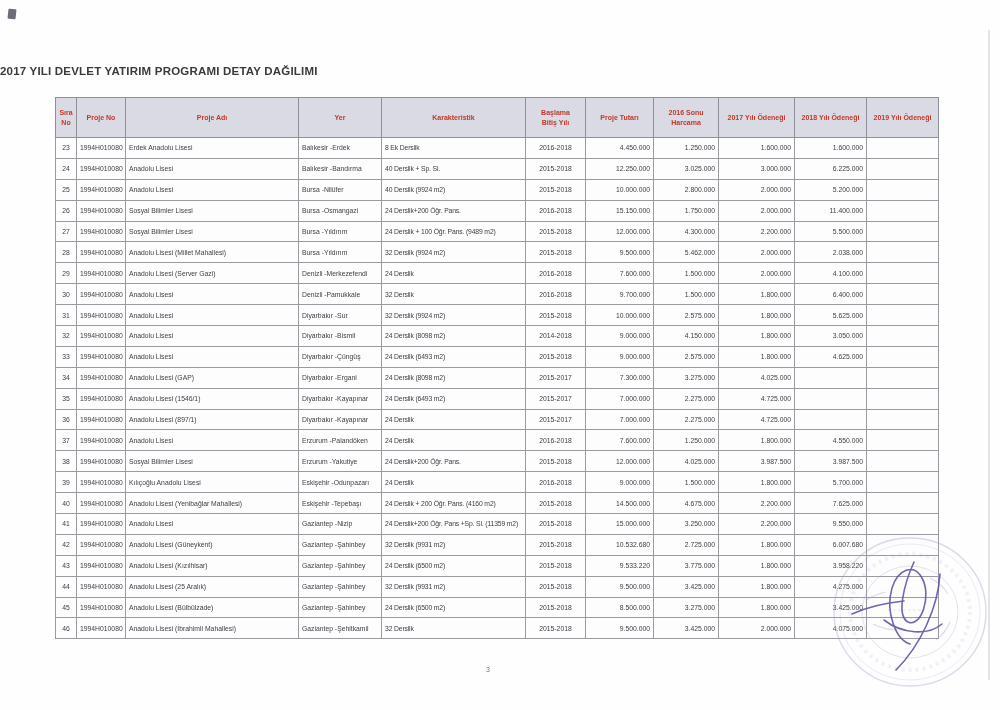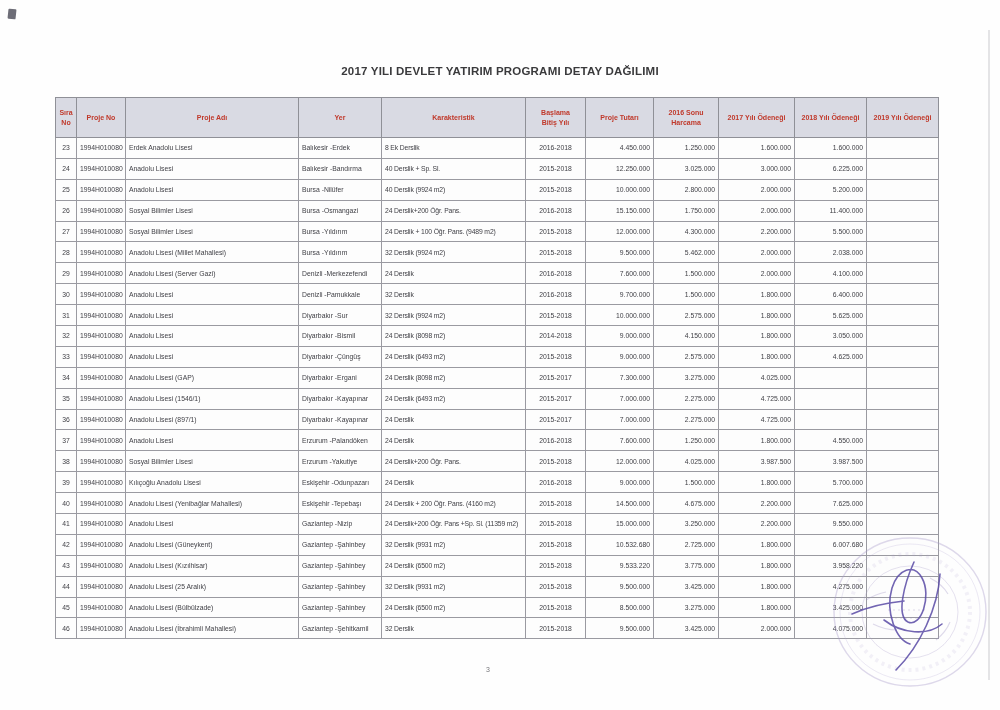--- a/index.html
+++ b/index.html
@@ -2,21 +2,21 @@
 <html><head>
 <meta charset="utf-8">
 <style>
   html,body{margin:0;padding:0;}
   body{
     width:1000px;height:710px;position:relative;overflow:hidden;
     background:#fefefe;
     font-family:"Liberation Sans", sans-serif;
   }
   .page-title{
-    position:absolute;top:65px;left:0;width:1000px;text-align:center;
+    position:absolute;top:65px;left:0;width:1000px;text-align:left;
     font-size:11.5px;font-weight:bold;color:#3a3a3c;letter-spacing:.2px;
   }
   table.inv{
     position:absolute;left:55px;top:97px;width:850px;
     border-collapse:collapse;table-layout:fixed;
   }
   table.inv th{
     background:#d9dae3;color:#c0392b;
     font-size:7px;font-weight:bold;
     border:1px solid #8f9097;height:39px;

